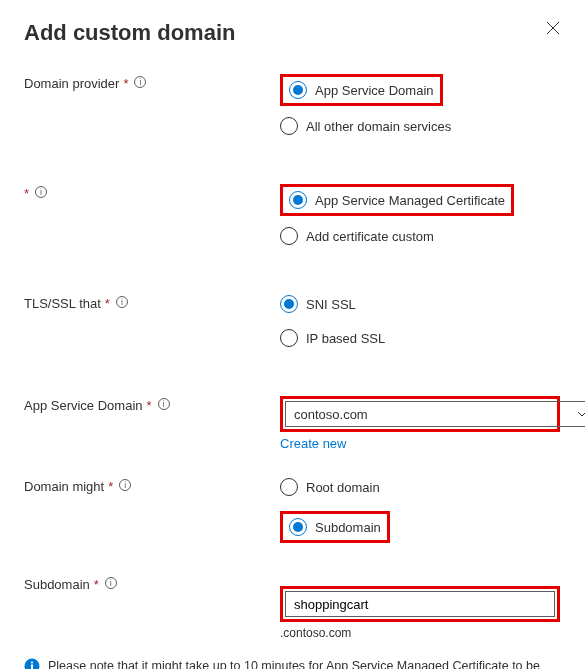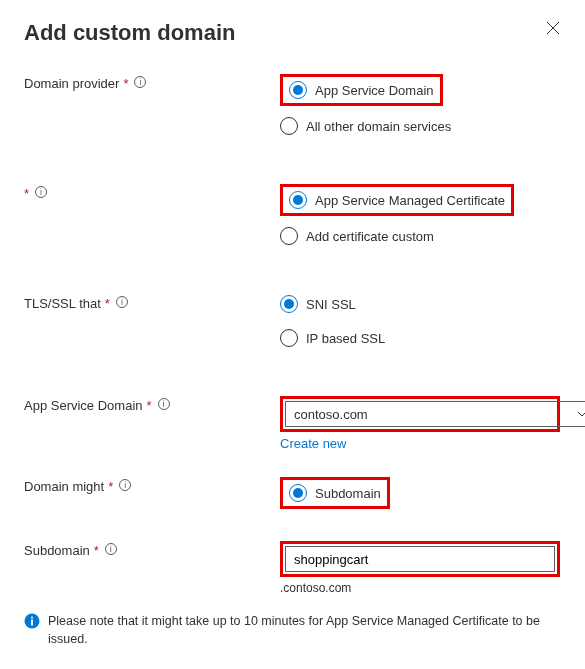--- a/index.html
+++ b/index.html
@@ -26,21 +26,21 @@
     .radio { width: 18px; height: 18px; border: 1px solid #323130; border-radius: 50%; display: flex; align-items: center; justify-content: center; cursor: pointer; flex-shrink:0; }
     .radio.selected { border-color: #0078d4; }
     .radio.selected::after { content: ''; width: 10px; height: 10px; background: #0078d4; border-radius: 50%; }
     .highlight { border: 3px solid #e50000; padding: 4px 6px; display: inline-flex; align-items: center; gap: 8px; }
     .section-gap { height: 24px; }
     .dropdown { border: 1px solid #605e5c; height: 26px; display: flex; align-items: center; justify-content: space-between; padding: 0 8px; cursor: pointer; width: 312px; }
     .dropdown-wrap { border: 3px solid #e50000; padding: 2px; display:inline-block; width: 280px; }
     .chevron { width: 12px; height: 12px; }
     .link { color: #0078d4; font-size: 13px; cursor: pointer; margin-top: 4px; display: inline-block; }
     .text-input { border: 1px solid #605e5c; height: 26px; padding: 0 8px; width: 260px; font-family: inherit; font-size: 13px; }
-    .input-wrap { border: 3px solid #e50000; padding: 2px; display:inline-block; width: 280px; }
+    .input-wrap { border: 3px solid #e50000; padding: 2px; display:inline-block; width: 280px; margin-top: 11px; }
     .suffix { text-align: left; font-weight: 400; font-size: 12px; margin-top: 4px; width: 280px; }
     .note { display: flex; gap: 8px; margin-top: 18px; font-size: 12.5px; line-height: 1.4; }
     .note-icon { width: 16px; height: 16px; flex-shrink: 0; }
     .note-icon svg { width: 16px; height: 16px; }
   </style>
 </head>
 <body>
 
 <div class="header">
   <div class="title">Add custom domain</div>
@@ -134,20 +134,24 @@
 
 <div style="height:16px"></div>
 
 <div class="form-row">
   <div class="label-col">
     <span class="label-text">Domain might</span>
     <span class="required">*</span>
     <span class="info-icon">i</span>
   </div>
   <div class="control-col">
+    <div class="radio-option">
+      <div class="radio"></div>
+      <span>Root domain</span>
+    </div>
     <div class="highlight">
       <div class="radio selected"></div>
       <span>Subdomain</span>
     </div>
   </div>
 </div>
 
 <div style="height:22px"></div>
 
 <div class="form-row">

